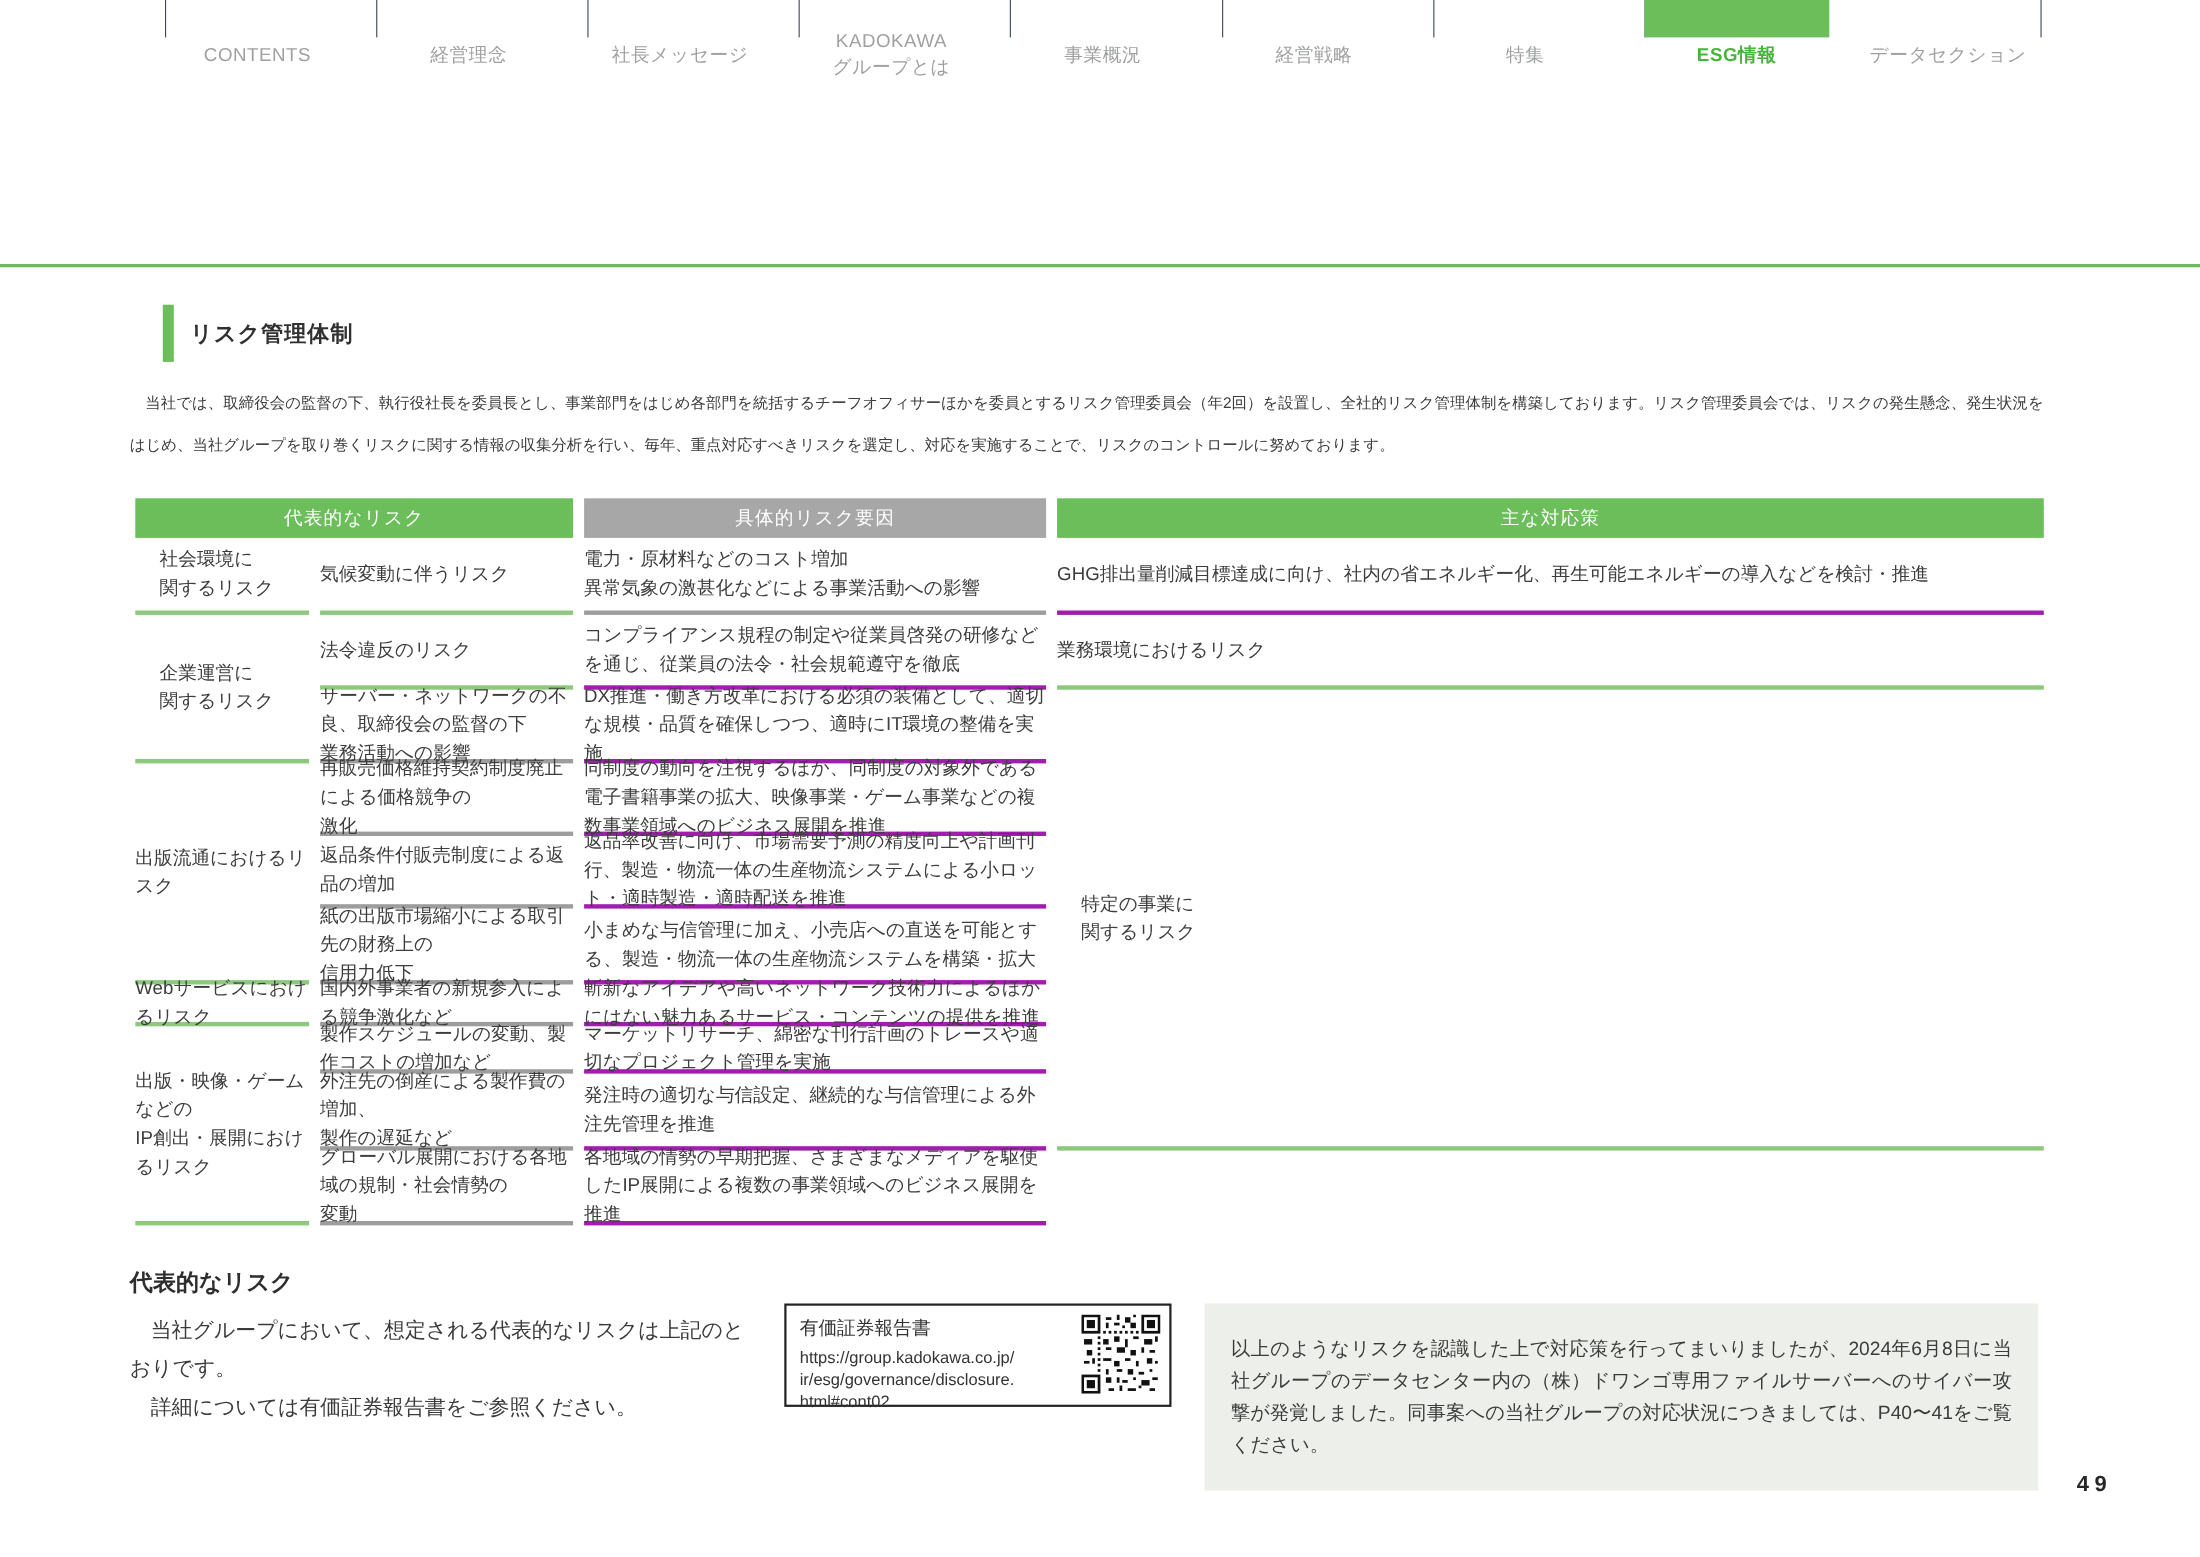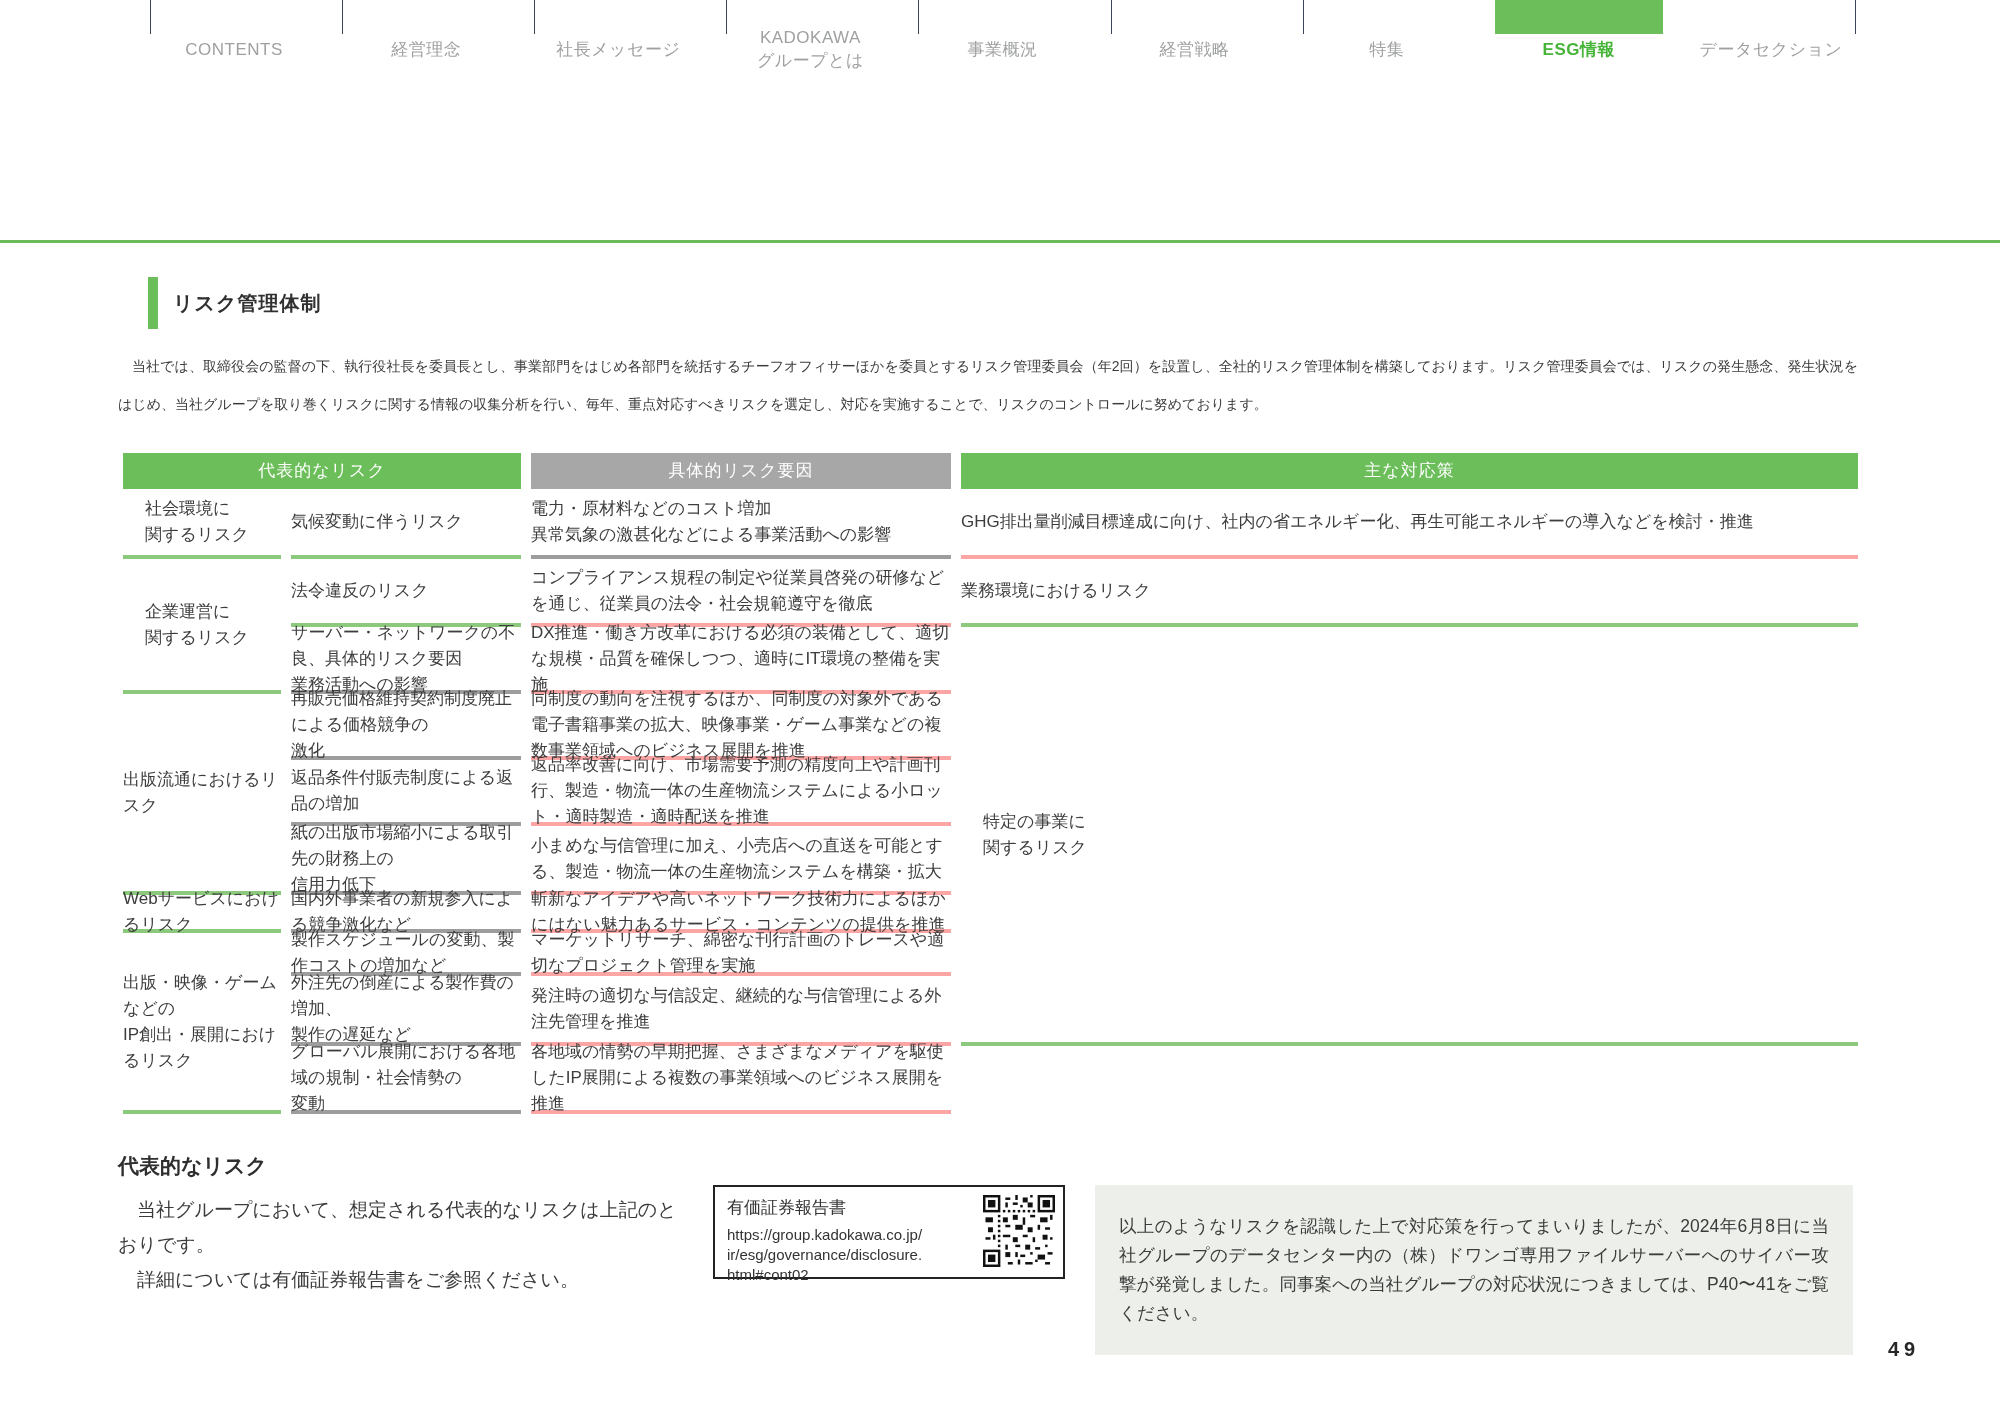--- a/index.html
+++ b/index.html
@@ -38,21 +38,21 @@
   .th-green{background:#6bbe59;}
   .th-gray{background:#a7a7a8;}
   .cspan2{grid-column:span 2;}
   .rspan2{grid-row:span 2;}
   .rspan3{grid-row:span 3;}
   .rspan7{grid-row:span 7;}
   .cell{display:flex;align-items:center;white-space:pre-line;}
   .cat{padding-left:22px;border-bottom:4px solid #8cc97d;}
   .risk{border-bottom:4px solid #8cc97d;}
   .factor{border-bottom:4px solid #9d9d9d;padding-right:4px;}
-  .measure{border-bottom:4px solid #fca5a5;}
+  .measure{border-bottom:4px solid #a21caf;}
 
   
   .footer-left{position:absolute;left:118px;top:1152px;width:568px;}
   .footer-heading{margin:0 0 12px 0;font-size:21px;font-weight:bold;color:#2e2e2e;}
   .footer-left p{margin:0;font-size:19px;line-height:35px;text-indent:1em;color:#3b3b3b;}
   .report-box{position:absolute;left:713px;top:1185px;width:352px;height:94px;border:2px solid #222222;box-sizing:border-box;padding:9px 12px;background:#ffffff;}
   .report-title{font-size:17px;color:#333333;margin-bottom:6px;}
   .report-url{font-size:15px;line-height:20px;color:#333333;white-space:pre-line;cursor:pointer;}
   .qr{position:absolute;right:8px;top:8px;width:72px;height:72px;}
   .notice-box{position:absolute;left:1095px;top:1185px;width:758px;box-sizing:border-box;background:#edf0ea;padding:27px 24px;font-size:17.5px;line-height:29px;color:#3b3b3b;text-align:justify;}
@@ -113,21 +113,21 @@
     <div class="cell factor">電力・原材料などのコスト増加
 異常気象の激甚化などによる事業活動への影響</div>
     <div class="cell measure">GHG排出量削減目標達成に向け、社内の省エネルギー化、再生可能エネルギーの導入などを検討・推進</div>
 
     <div class="cell cat rspan2">企業運営に
 関するリスク</div>
     <div class="cell risk">法令違反のリスク</div>
     <div class="cell measure">コンプライアンス規程の制定や従業員啓発の研修などを通じ、従業員の法令・社会規範遵守を徹底</div>
 
     <div class="cell risk">業務環境におけるリスク</div>
-    <div class="cell factor">サーバー・ネットワークの不良、具体的リスク要因
+    <div class="cell factor">サーバー・ネットワークの不良、取締役会の監督の下
 業務活動への影響</div>
     <div class="cell measure">DX推進・働き方改革における必須の装備として、適切な規模・品質を確保しつつ、適時にIT環境の整備を実施</div>
 
     <div class="cell cat rspan7">特定の事業に
 関するリスク</div>
     <div class="cell risk rspan3">出版流通におけるリスク</div>
     <div class="cell factor">再販売価格維持契約制度廃止による価格競争の
 激化</div>
     <div class="cell measure">同制度の動向を注視するほか、同制度の対象外である電子書籍事業の拡大、映像事業・ゲーム事業などの複数事業領域へのビジネス展開を推進</div>
 

